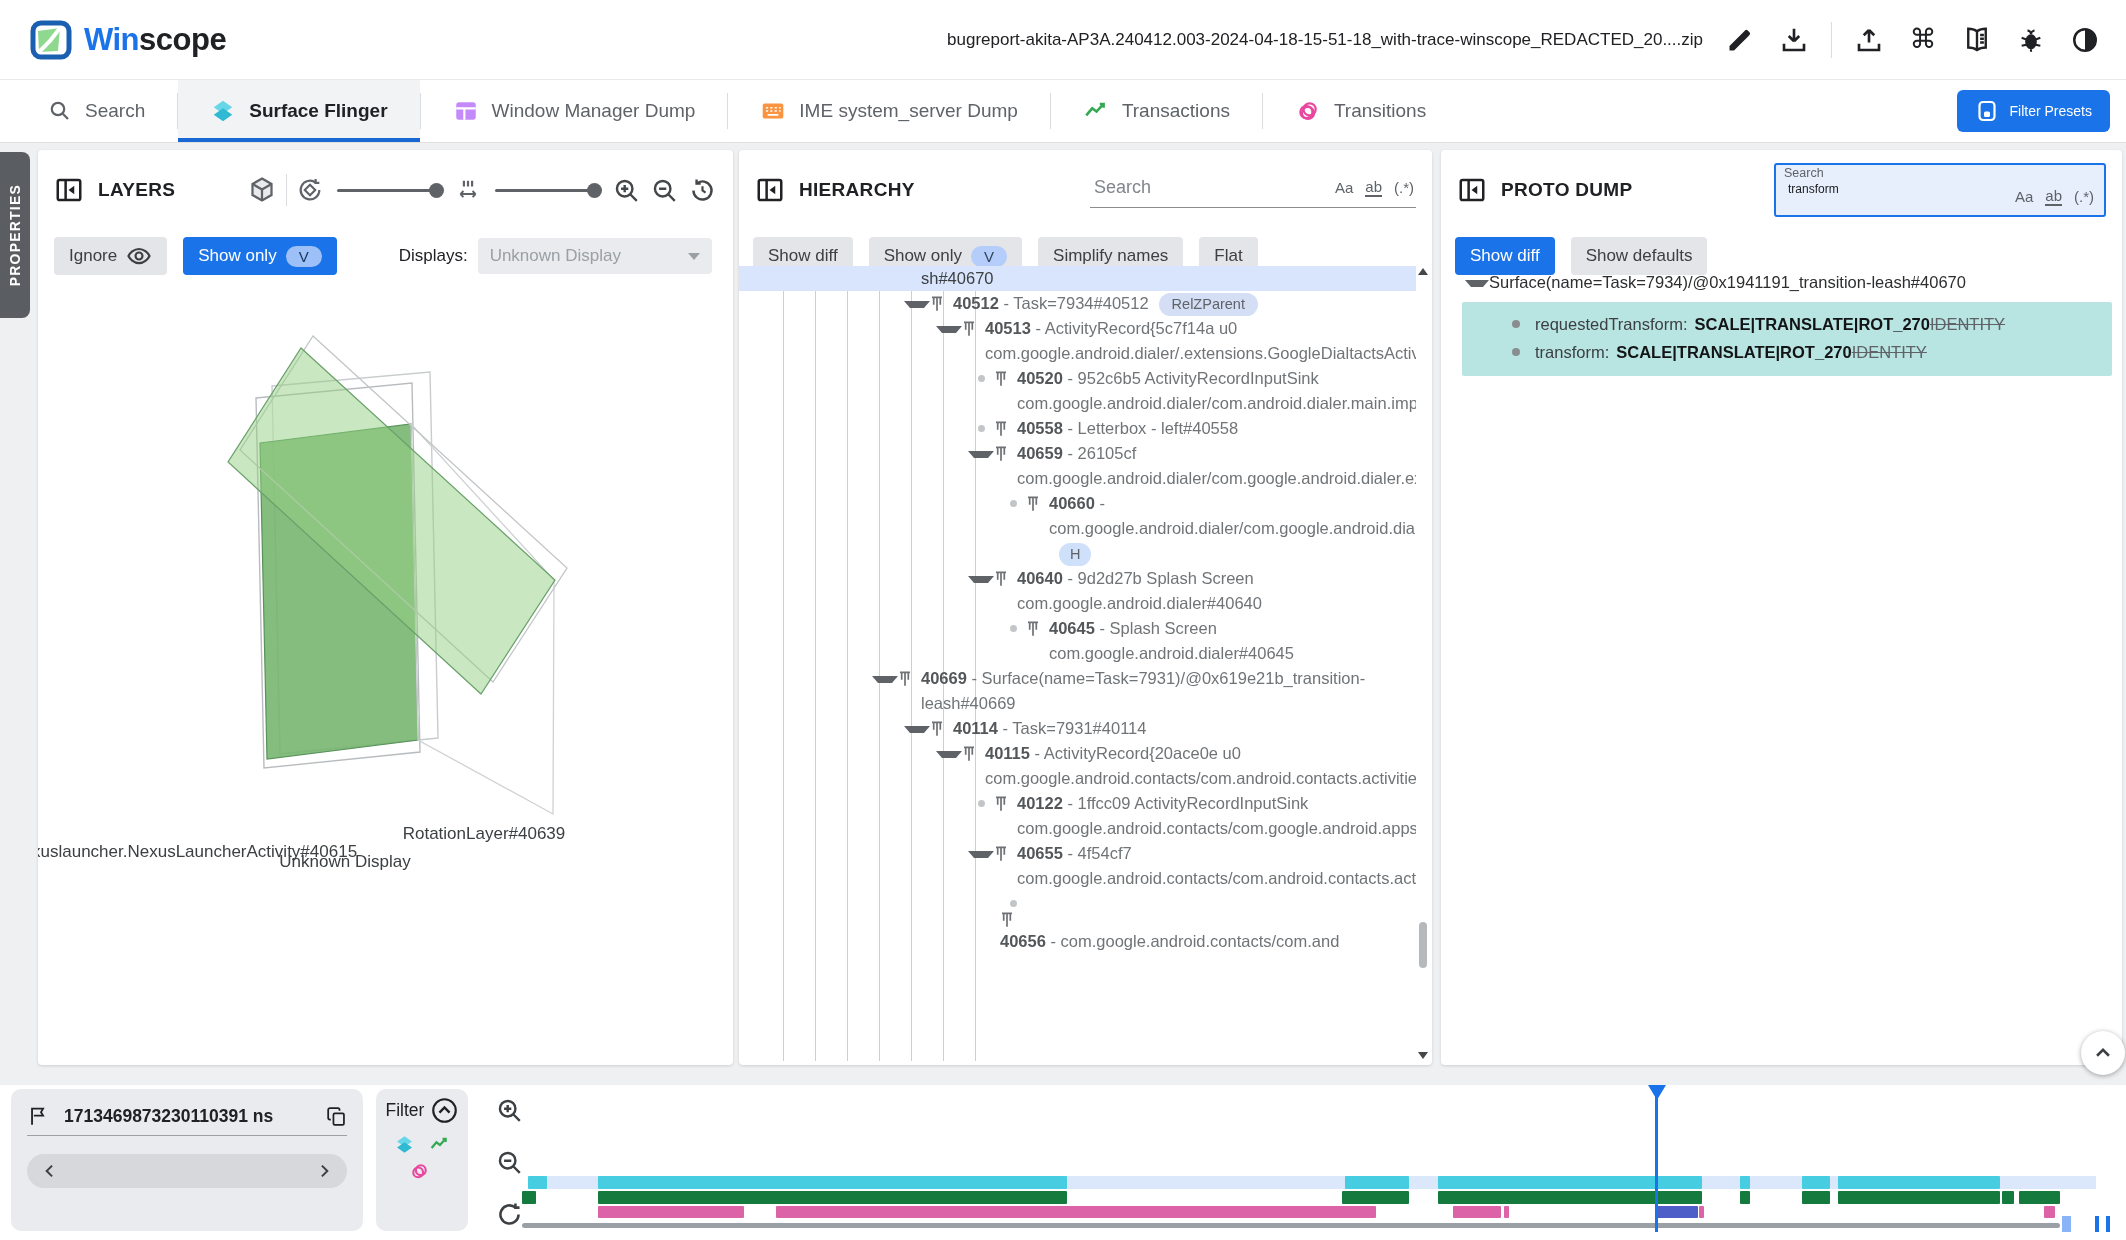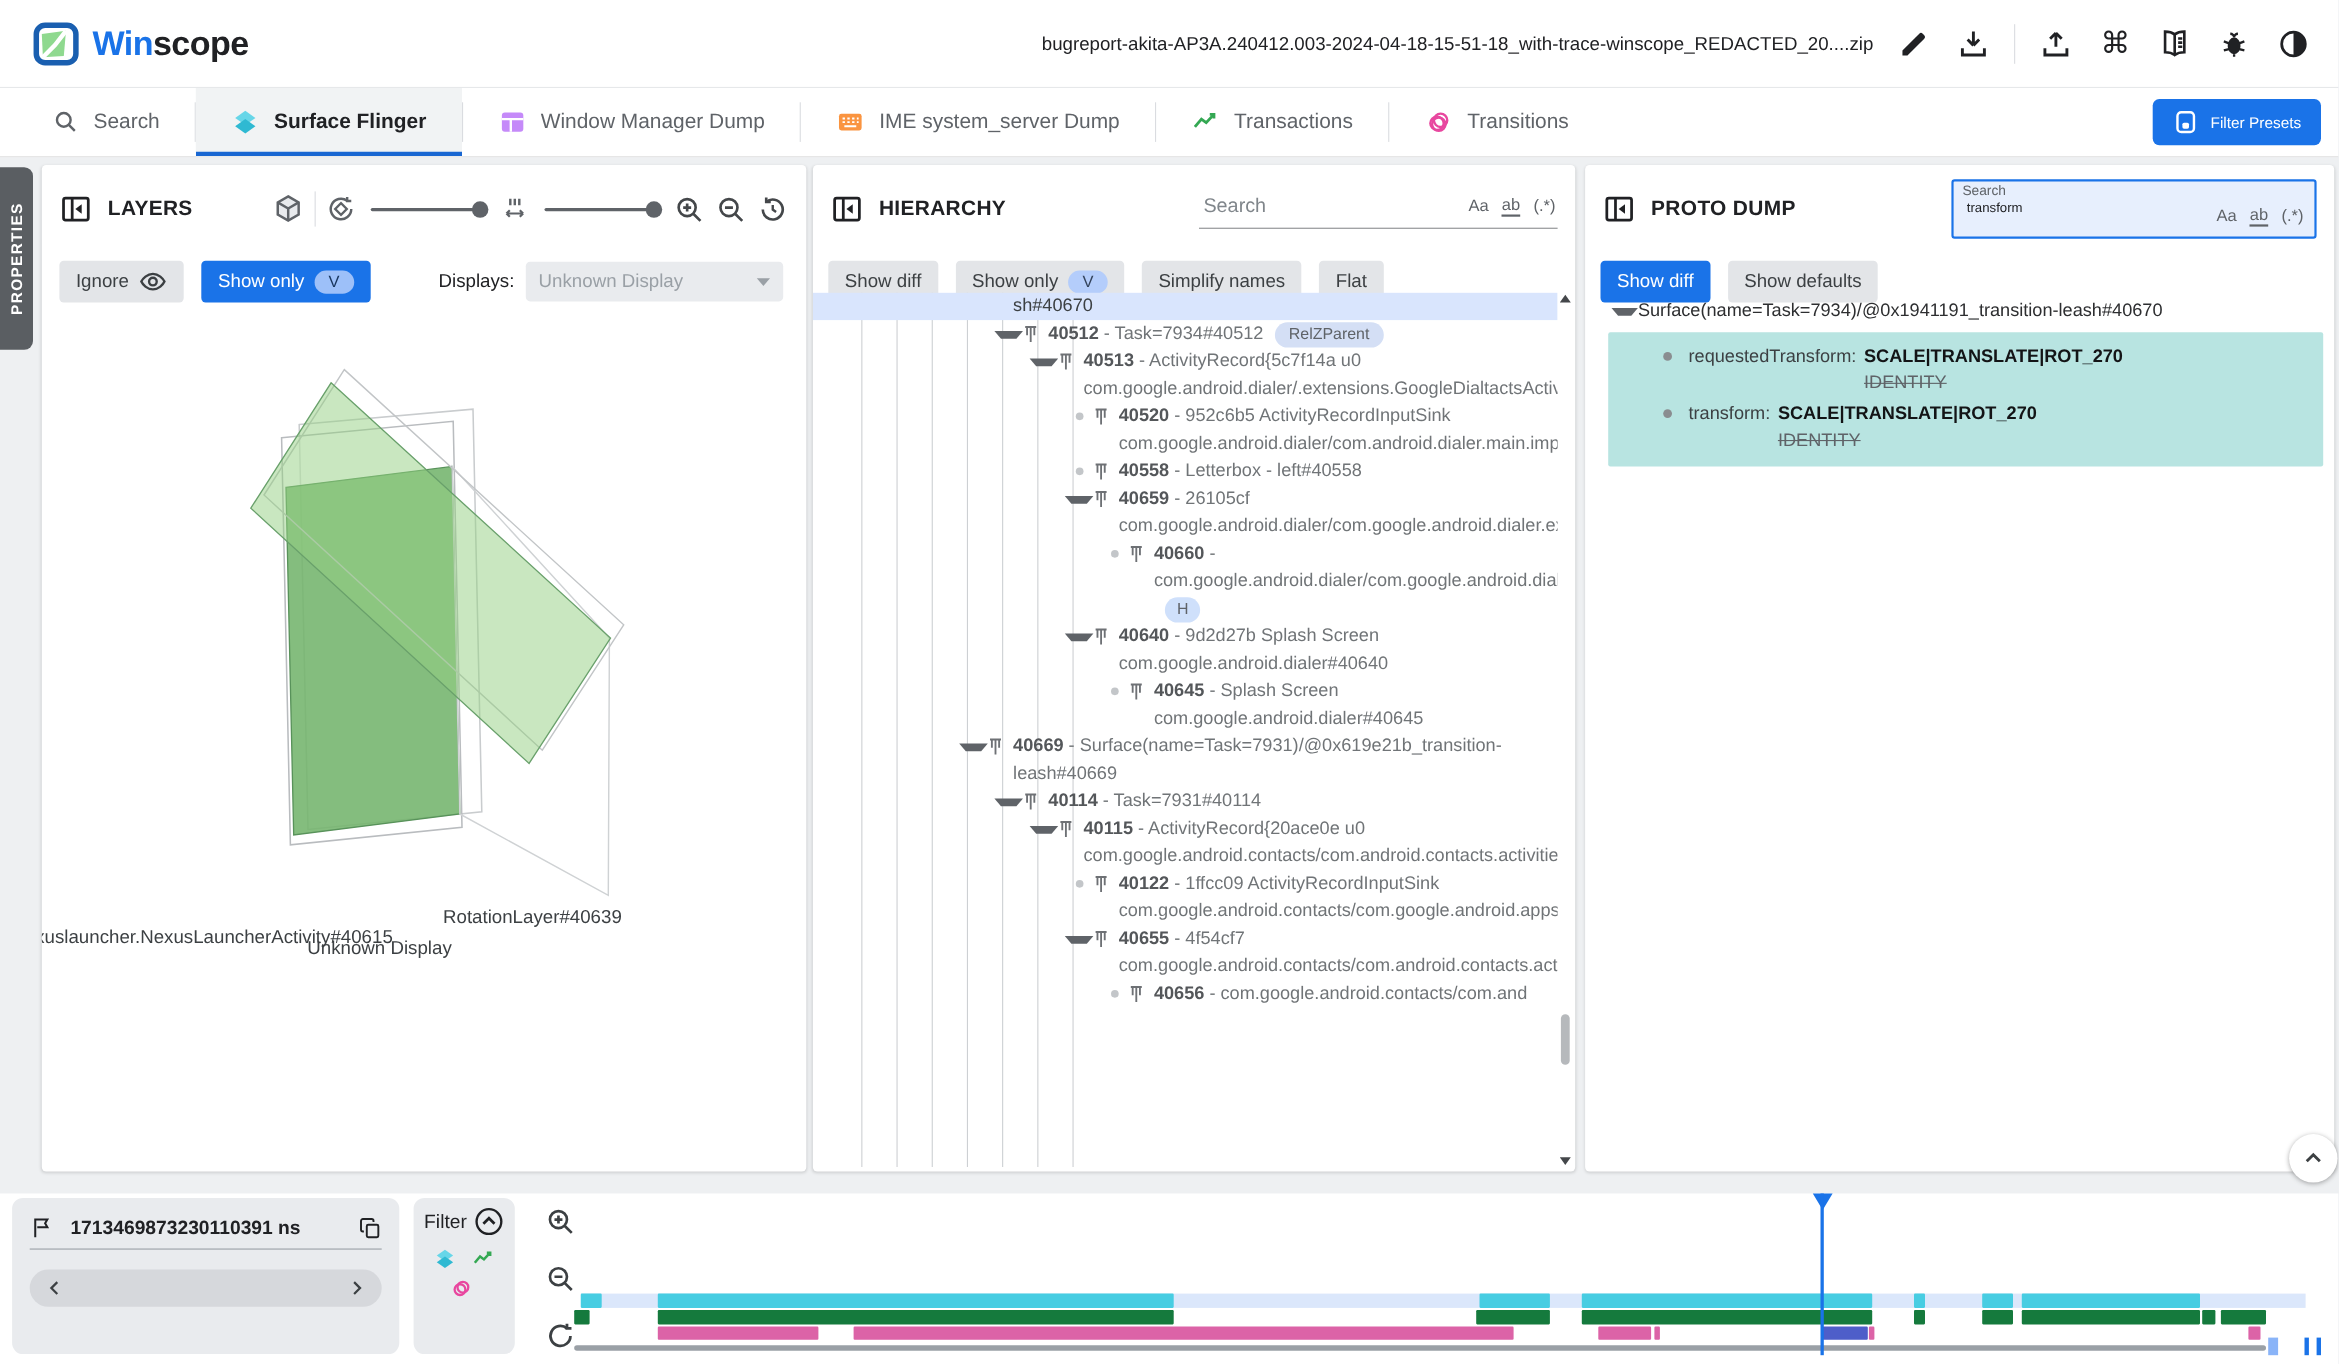--- a/index.html
+++ b/index.html
@@ -81,21 +81,21 @@
   .search-box .s-icons{margin-bottom:9px}
   .proto-btnrow{display:flex;align-items:center;padding:12px 14px 0;height:48px}
   .proto-content{position:absolute;left:0;top:118px;right:0;bottom:0}
   .proto-root{display:flex;align-items:flex-start;font-size:16.5px;color:#2d2e30;padding:2px 10px 2px 24px;line-height:24px;cursor:pointer}
   .proto-root .exp{width:24px}
   .hl-block{margin:6px 10px 0 21px;background:#b8e4e1;border-radius:2px;padding:10px 6px 12px}
   .prop{display:flex;align-items:flex-start;font-size:16.5px;line-height:24px;color:#3c4043;padding-left:44px}
   .prop + .prop{margin-top:4px}
   .prop .dot{width:8px;height:8px;border-radius:50%;background:#8a8d90;margin:8px 15px 0 0;flex:none}
   .pname{margin-right:7px;white-space:nowrap}
-  .pvals{display:flex;flex-direction:column}
+  .pvals{display:flex;flex-direction:row}
   .pvals b{color:#131416;font-weight:700}
   .pvals s{color:#5f6368}
   
   .bottombar{position:absolute;left:0;top:1085px;width:2126px;height:155px;background:#fff}
   .ts-card{position:absolute;left:11px;top:4px;width:352px;height:142px;background:#e9ebee;border-radius:10px;padding:8px 16px;box-sizing:border-box}
   .ts-row{display:flex;align-items:center;height:38px;border-bottom:1px solid #9aa0a6}
   .ts-row .ic{width:24px;margin-right:13px;display:flex;align-items:center}
   .ts-val{font-size:17.5px;font-weight:700;color:#202124;white-space:nowrap}
   .ts-tz{margin-left:auto;font-size:16px;color:#3c4043;margin-right:10px}
   .ts-copy{margin-left:auto}
@@ -471,21 +471,21 @@
       </div>
       <div class="trow" style="padding-left: 229px;">
         <span class="exp open"></span>
         <span class="pin">
           <svg width="14" height="18" viewBox="0 0 14 18">
             <path d="M2 2.3h10M3.7 2.3v7.4M10.3 2.3v7.4M7 2.3v13.5" stroke="#6e7175" stroke-width="1.7" fill="none"></path>
           </svg>
         </span>
         <span class="txt"><b>40655</b><span> - 4f54cf7 com.google.android.contacts/com.android.contacts.activities.PeopleActivity#40655</span></span>
       </div>
-      <div class="trow" style="padding-left: 261px;">
+      <div class="trow" style="padding-left: 261px; flex-direction: column;">
         <span class="exp leaf"></span>
         <span class="pin">
           <svg width="14" height="18" viewBox="0 0 14 18">
             <path d="M2 2.3h10M3.7 2.3v7.4M10.3 2.3v7.4M7 2.3v13.5" stroke="#6e7175" stroke-width="1.7" fill="none"></path>
           </svg>
         </span>
         <span class="txt"><b>40656</b><span> - com.google.android.contacts/com.and</span></span>
       </div>
     </div>
   <div class="vsb">

